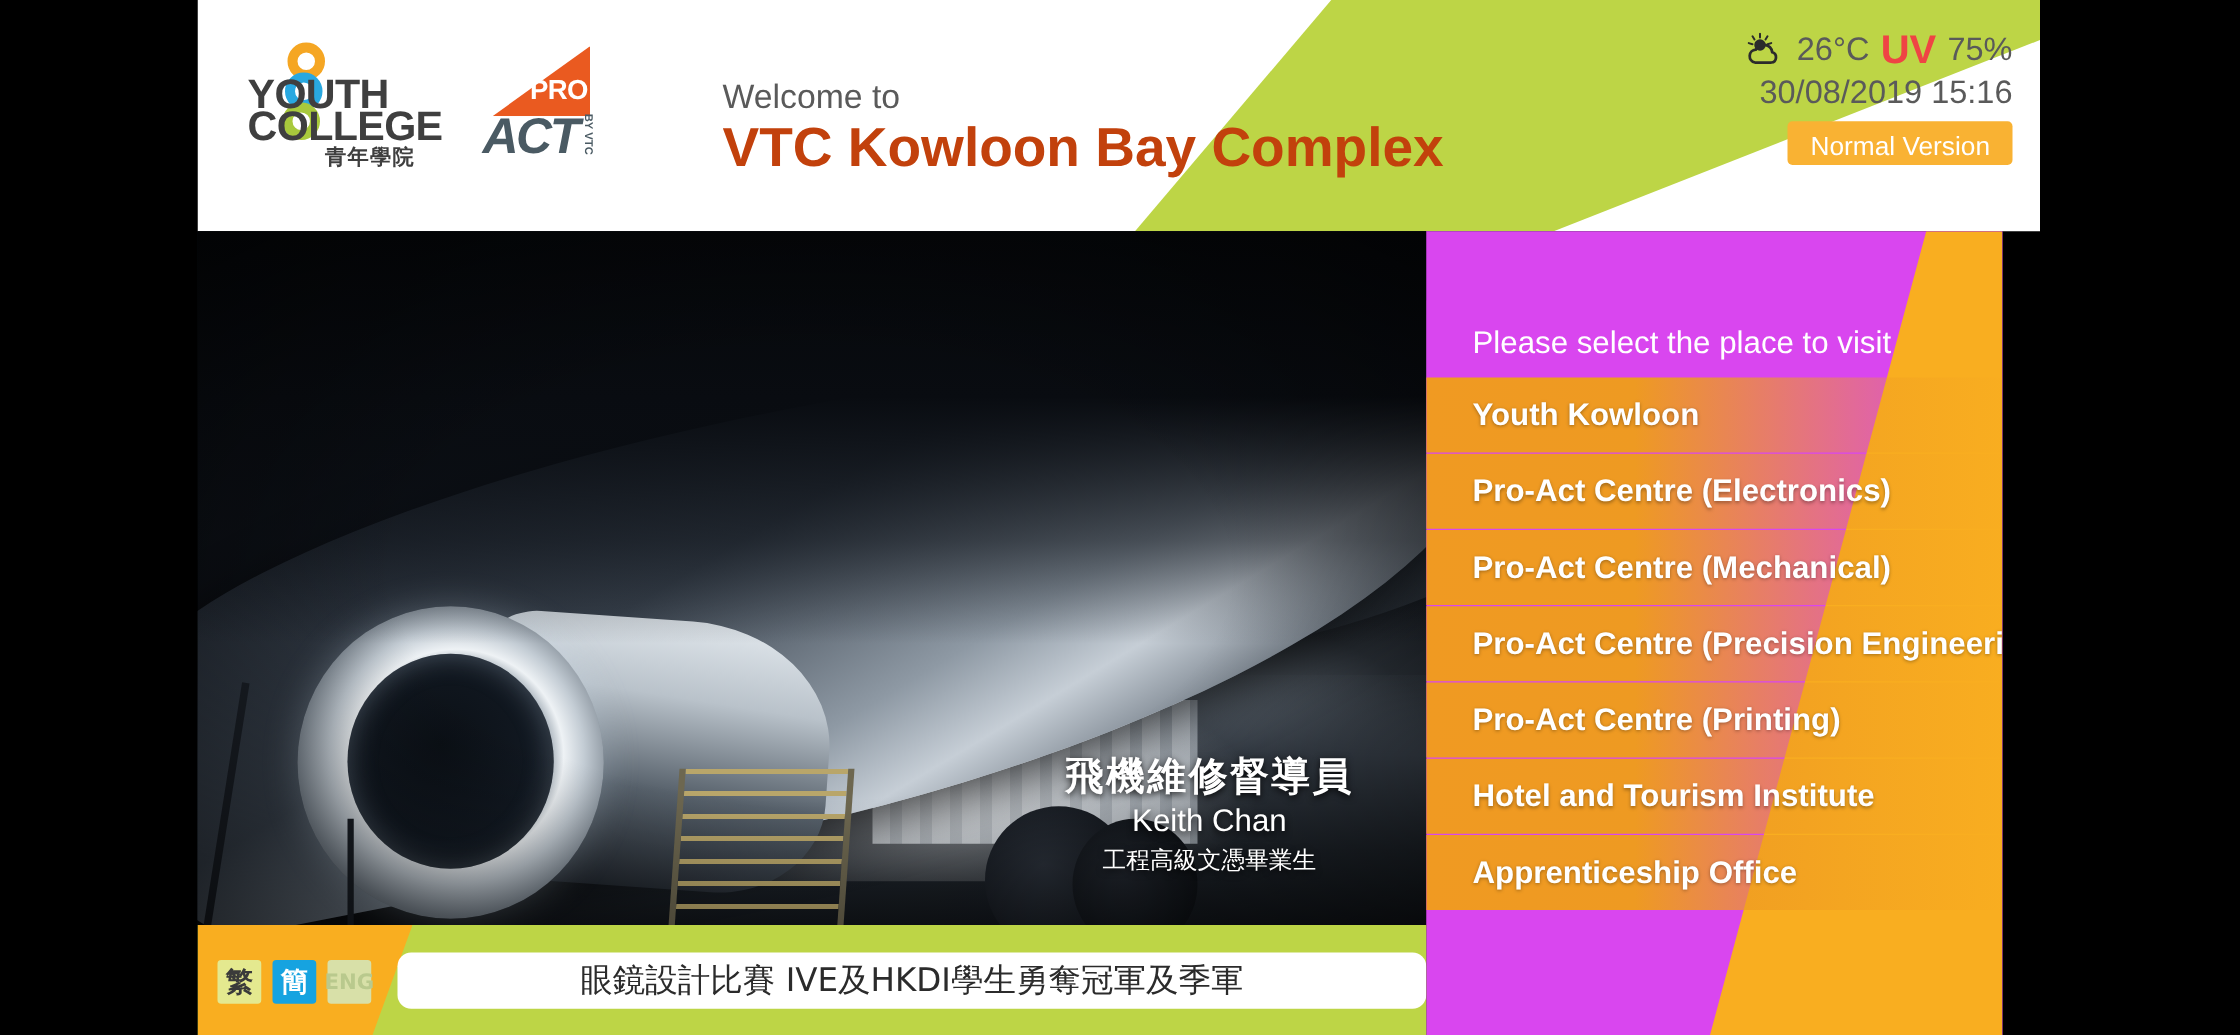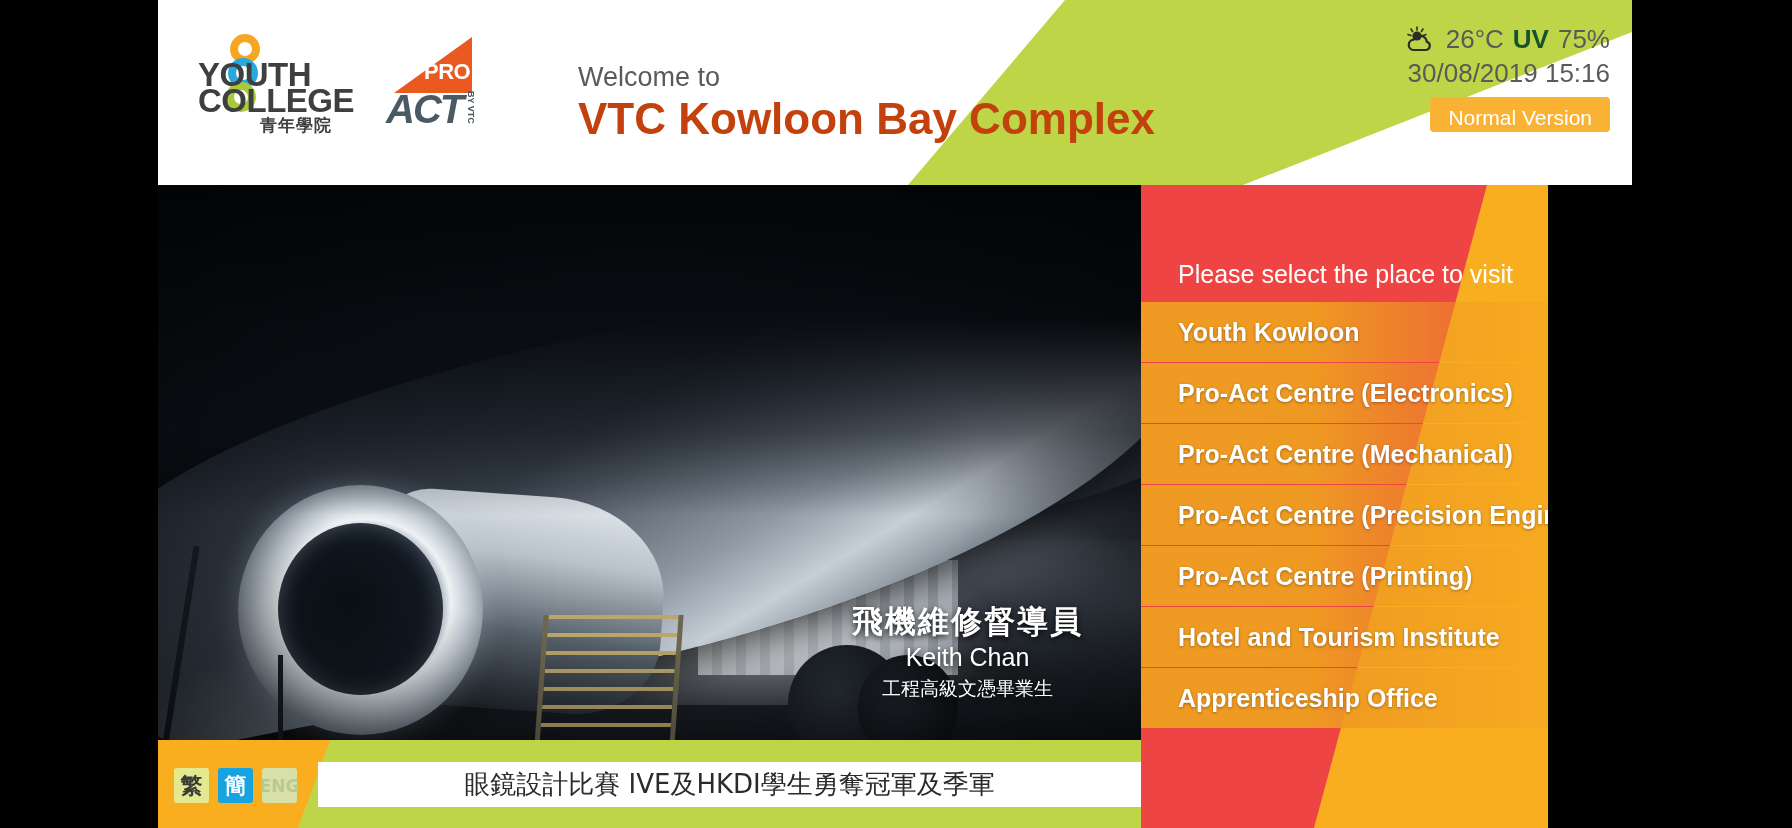--- a/index.html
+++ b/index.html
@@ -39,21 +39,21 @@
   .hti-txt{position:absolute;left:0;right:0;bottom:7px;text-align:center;color:#fff;
            font-weight:bold;font-size:13px;letter-spacing:3px;}
 
   .welcome{position:absolute;left:420px;top:60px;color:#5a5a5a;}
   .welcome-sm{font-size:27px;line-height:34px;font-weight:400;}
   .welcome-lg{font-size:44px;line-height:50px;font-weight:600;color:#c2410c;}
 
   .hdr-right{position:absolute;right:22px;top:24px;text-align:right;color:#5a5a5a;}
   .wx-row{display:flex;align-items:center;justify-content:flex-start;gap:9px;font-size:26px;line-height:30px;}
   .wx-ico{display:inline-block;width:34px;height:26px;position:relative;}
-  .uv-lbl{font-weight:bold;color:#14532d;font-size:26px;}
+  .uv-lbl{font-weight:bold;color:#ef4444;font-size:32px;}
   .dt-row{font-size:26px;line-height:38px;letter-spacing:0px;}
   .btn-normal{display:inline-block;margin-top:5px;background:#f9b233;color:#fff;font-size:21px;
     padding:9px 18px 2px;border-radius:4px;border:none;cursor:pointer;font-family:inherit;}
 
   
   #video{position:absolute;left:0;top:185px;width:983px;height:555px;overflow:hidden;background:#07090e;}
   .v-sky{position:absolute;inset:0;background:
       radial-gradient(ellipse 70% 50% at 62% 78%, #c9d3dc 0%, #7d8893 26%, #2b3138 58%, #0b0e13 88%);}
   .v-dark-top{position:absolute;left:0;top:0;width:100%;height:330px;
       background:linear-gradient(180deg,#05070a 0%,#090c11 40%,rgba(12,16,22,.55) 75%,rgba(12,16,22,0) 100%);}
@@ -90,21 +90,21 @@
   .v-vig{position:absolute;inset:0;
       background:radial-gradient(ellipse 85% 80% at 50% 50%, rgba(0,0,0,0) 40%, rgba(0,0,0,.75) 100%);}
 
   .v-caption{position:absolute;right:58px;bottom:38px;text-align:center;color:#fff;
       text-shadow:0 2px 6px rgba(0,0,0,.9);}
   .vc-1{font-size:31px;line-height:40px;font-weight:700;letter-spacing:2px;}
   .vc-2{font-size:25px;line-height:33px;font-weight:400;}
   .vc-3{font-size:19px;line-height:28px;font-weight:400;}
 
   
-  #panel{position:absolute;left:983px;top:185px;width:407px;height:643px;background:#ef4444;overflow:hidden;}
+  #panel{position:absolute;left:983px;top:185px;width:461px;height:643px;background:#d946ef;overflow:hidden;}
   #panel-orange{position:absolute;right:0;top:0;width:491px;height:643px;background:#f9ae20;
       clip-path:polygon(491px 0px, 491px 643px, 257px 643px, 430px 0px);}
   .panel-title{position:absolute;left:37px;top:75px;color:#ffffff;font-size:25px;font-weight:400;z-index:3;}
 
   .menu{position:absolute;left:0;top:117px;width:491px;z-index:2;}
   .menu-item{position:relative;height:60px;margin-bottom:1px;display:flex;align-items:center;cursor:pointer;}
   .menu-item .mi-bg{position:absolute;left:0;top:0;width:100%;height:100%;
       background:linear-gradient(90deg,#f09a22 0%,#ee9a22 34%,rgba(238,154,34,0) 96%);}
   .menu-item .mi-label{position:relative;z-index:2;color:#fff;font-size:25px;font-weight:600;
       padding-left:37px;text-shadow:0 1px 3px rgba(0,0,0,.35);white-space:nowrap;}
@@ -114,21 +114,21 @@
   #bottom-orange{position:absolute;left:0;top:0;width:200px;height:88px;background:#f9ae20;
       clip-path:polygon(0 0, 172px 0, 140px 88px, 0 88px);}
   .langs{position:absolute;left:16px;top:28px;display:flex;gap:9px;z-index:3;}
   .lang{width:35px;height:35px;display:flex;align-items:center;justify-content:center;
         font-size:22px;font-weight:600;border-radius:3px;cursor:pointer;font-family:"DejaVu Sans",sans-serif;}
   .lang.l-trad{background:#e4e98f;color:#3a3a3a;}
   .lang.l-simp{background:#16a3e0;color:#ffffff;}
   .lang.l-eng{background:#d8e0a8;color:#b9c98d;font-size:17px;}
 
   .ticker{position:absolute;left:160px;top:22px;right:0;height:45px;background:#ffffff;
-          display:flex;align-items:center;justify-content:center;overflow:hidden;}
+          display:flex;align-items:center;justify-content:center;overflow:hidden;border-radius:11px;}
   .ticker-txt{font-size:26px;color:#2b2b2b;white-space:nowrap;font-family:"DejaVu Sans",sans-serif;}
 </style>
 </head>
 <body>
 
 <div id="root">
   <div id="stage">
 
     <div id="header">
       <div id="header-green"></div>

